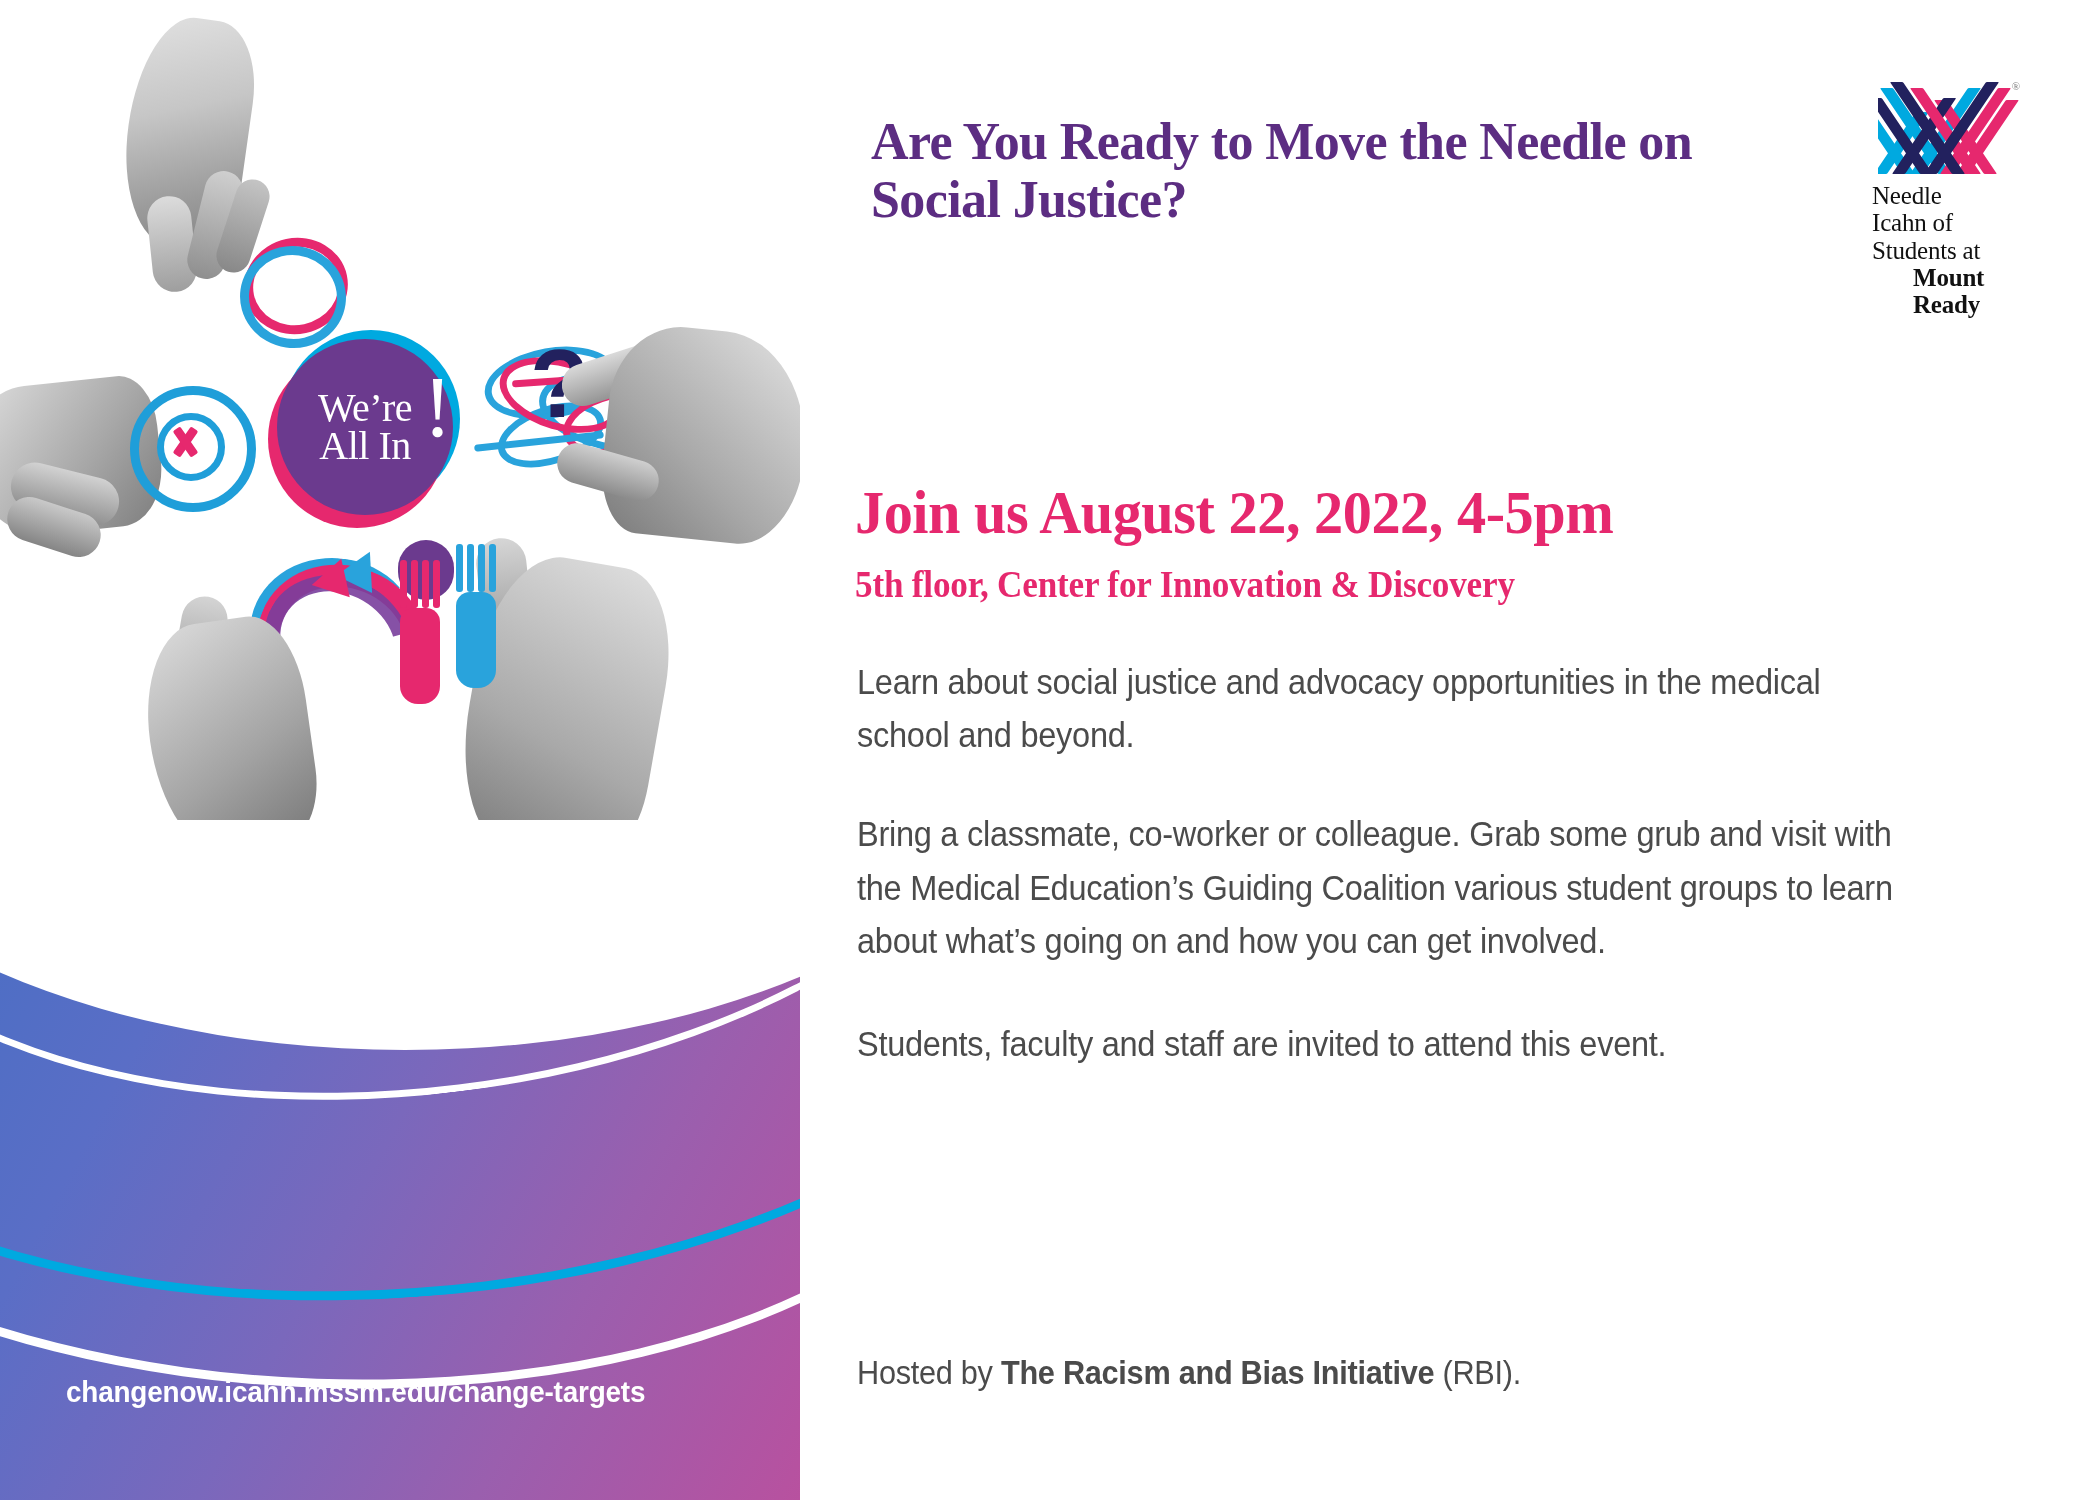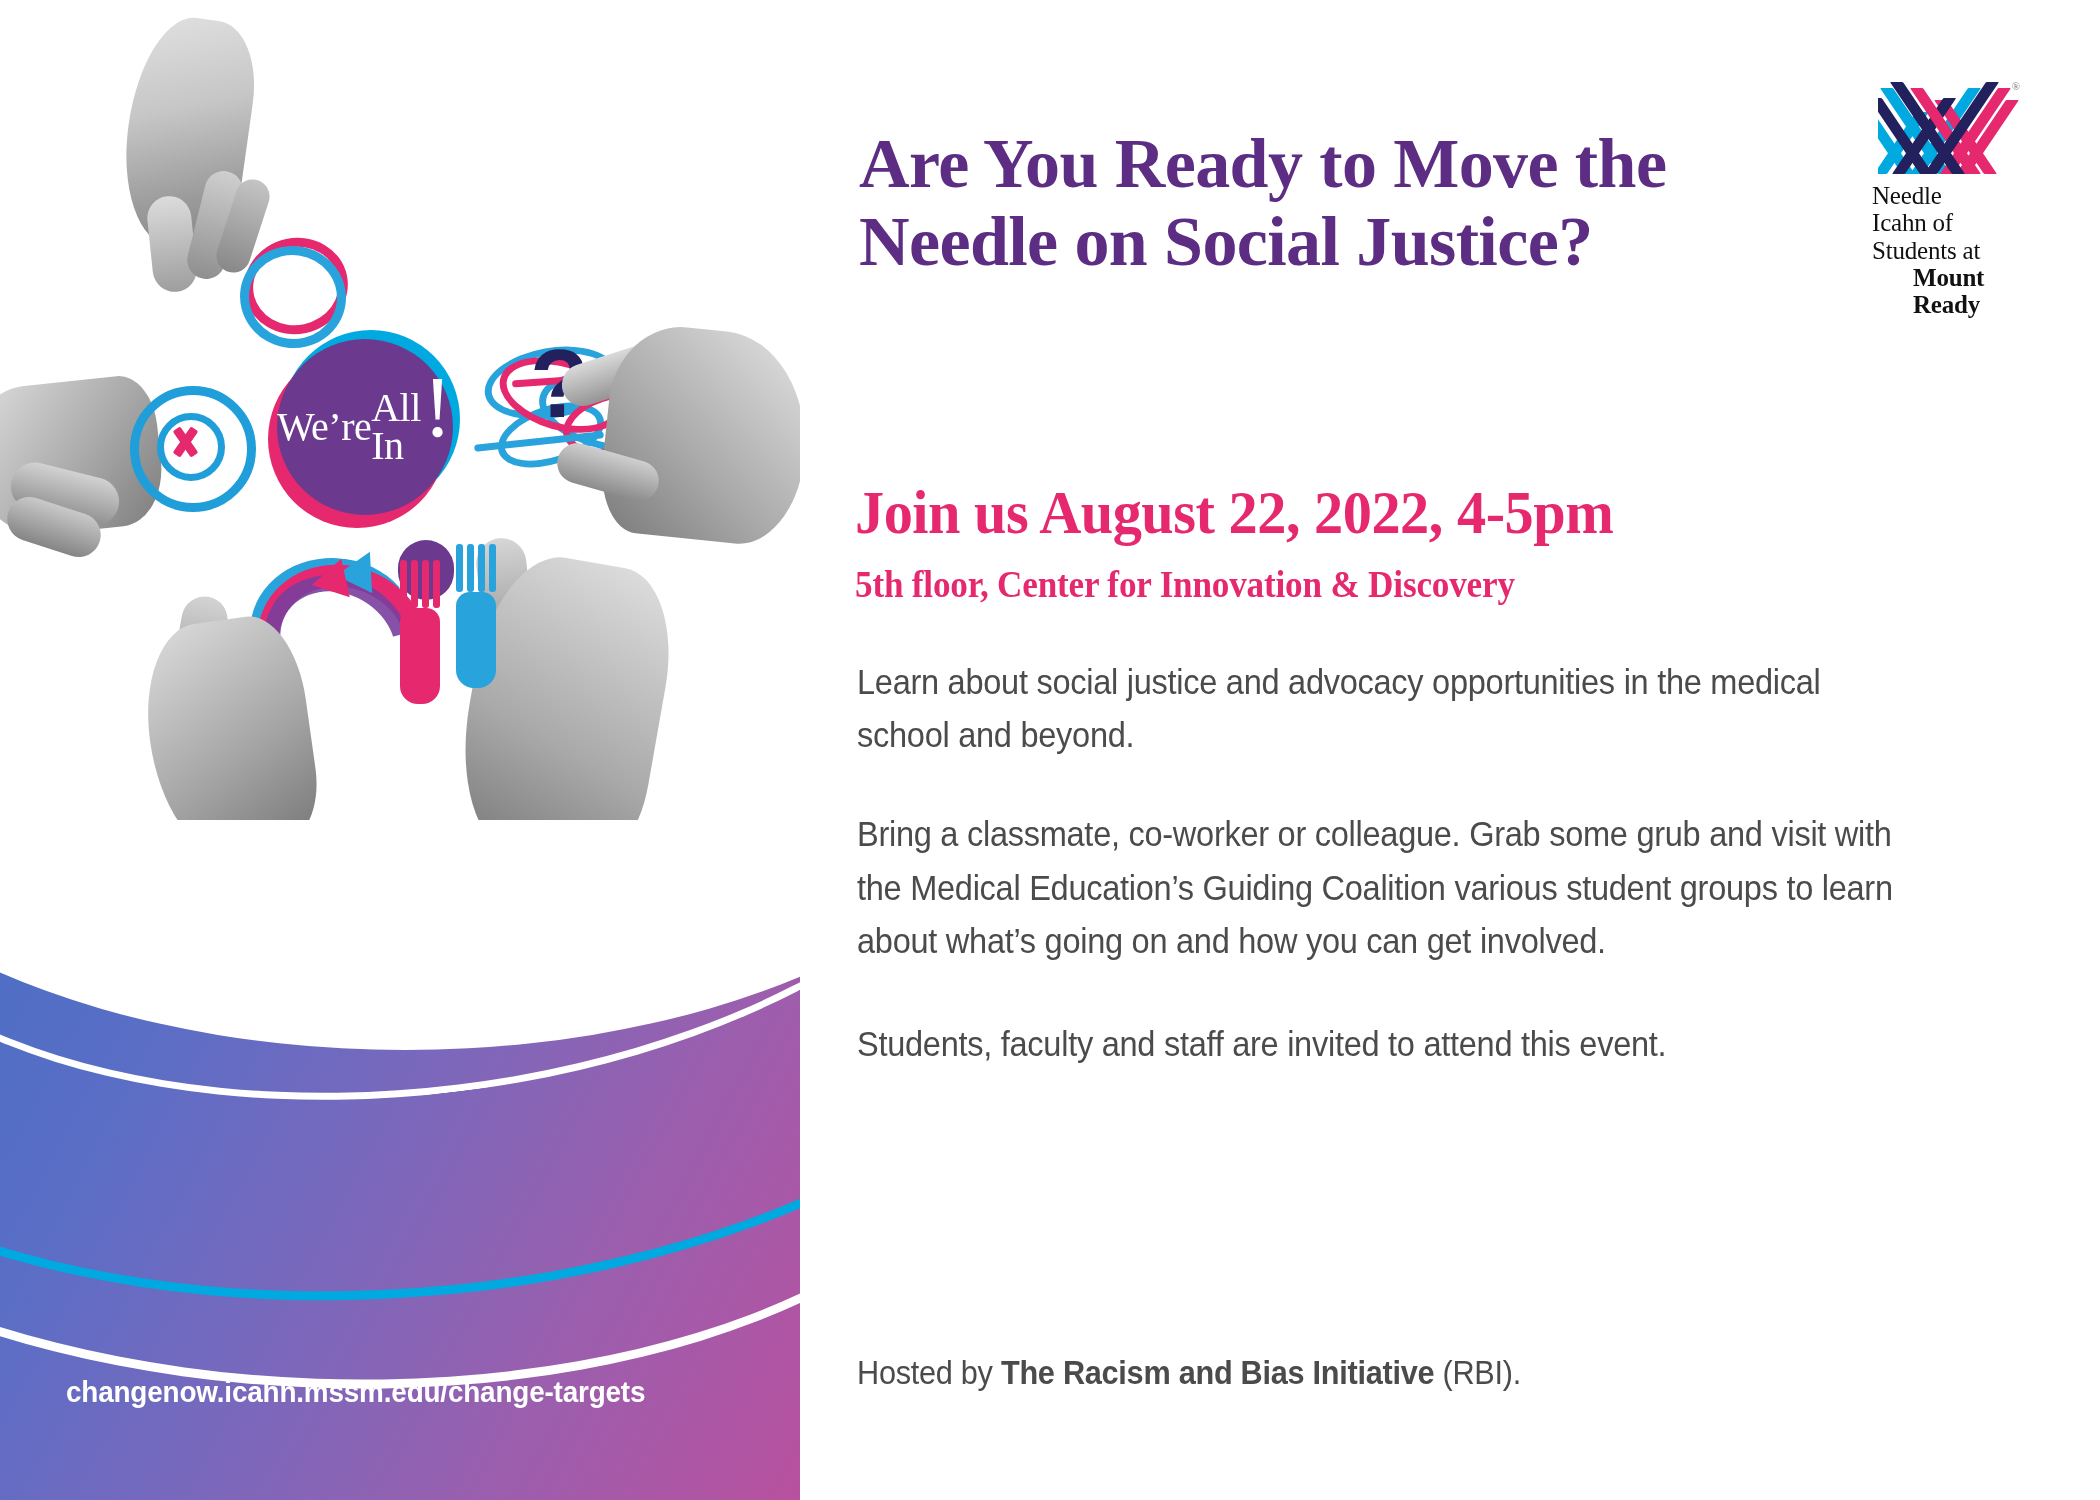--- a/index.html
+++ b/index.html
@@ -49,21 +49,21 @@
   
   .collage{position:absolute;left:0;top:0;width:800px;height:900px;}
 
   
   .badge-wrap{position:absolute;left:268px;top:330px;width:200px;height:200px;}
   .badge-ring-cyan{position:absolute;left:14px;top:0;width:178px;height:178px;border-radius:50%;background:#00a9e0;}
   .badge-ring-pink{position:absolute;left:0;top:20px;width:178px;height:178px;border-radius:50%;background:#e6286e;}
   .badge-core{position:absolute;left:9px;top:9px;width:176px;height:176px;border-radius:50%;background:#6b3a8e;}
   .badge-text{
     position:absolute;left:9px;top:9px;width:176px;height:176px;
-    display:flex;align-items:center;justify-content:center;
+    display:flex;flex-direction:column;align-items:center;justify-content:center;
     color:#fff;font-family:"Liberation Serif", serif;line-height:.96;
   }
   .badge-l1{font-size:40px;letter-spacing:-.5px;}
   .badge-l2{font-size:40px;letter-spacing:-.5px;}
   .badge-bang{position:absolute;right:16px;top:34px;font-size:86px;font-family:"Liberation Serif", serif;color:#fff;line-height:1;}
 
   
   .hand{position:absolute;background:
       linear-gradient(135deg,#d9d9d9 0%,#bfbfbf 35%,#9a9a9a 70%,#7d7d7d 100%);
       filter:grayscale(1);}
@@ -165,23 +165,23 @@
   .fork .body{width:40px;height:96px;border-radius:14px 14px 18px 18px;}
   .fork-pink1{left:2px;top:20px;}
   .fork-pink2{left:116px;top:34px;}
   .fork-cyan{left:58px;top:4px;z-index:2;}
   .fork-purple{left:52px;top:36px;z-index:1;width:56px;height:60px;border-radius:28px;background:#6b3a8e;}
 
   
   .content{position:absolute;left:855px;top:0;width:1245px;height:1500px;}
 
   .headline{
-    position:absolute;left:4px;top:78px;width:900px;
+    position:absolute;left:16px;top:78px;width:900px;
     font-family:"Liberation Serif", serif;font-weight:bold;
-    color:#5c2d82;font-size:70px;line-height:1.12;letter-spacing:-0.6px;
+    color:#5c2d82;font-size:52px;line-height:1.12;letter-spacing:-0.6px;
   }
   .event-line{
     position:absolute;left:0;top:480px;width:1060px;
     font-family:"Liberation Serif", serif;font-weight:bold;
     color:#e6286e;font-size:62px;line-height:1.05;letter-spacing:-0.5px;
     transform:scaleX(.94);transform-origin:left center;white-space:nowrap;
   }
   .event-sub{
     position:absolute;left:0;top:565px;width:1060px;
     font-family:"Liberation Serif", serif;font-weight:bold;

